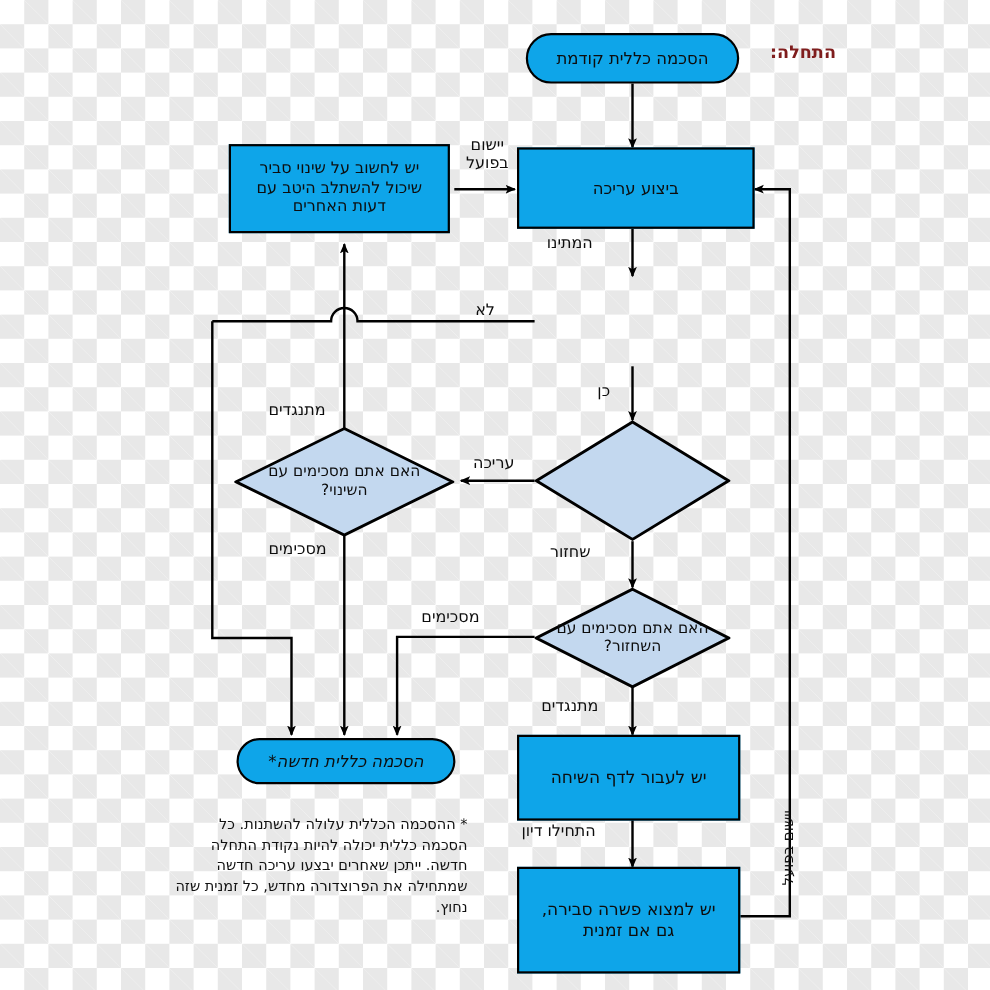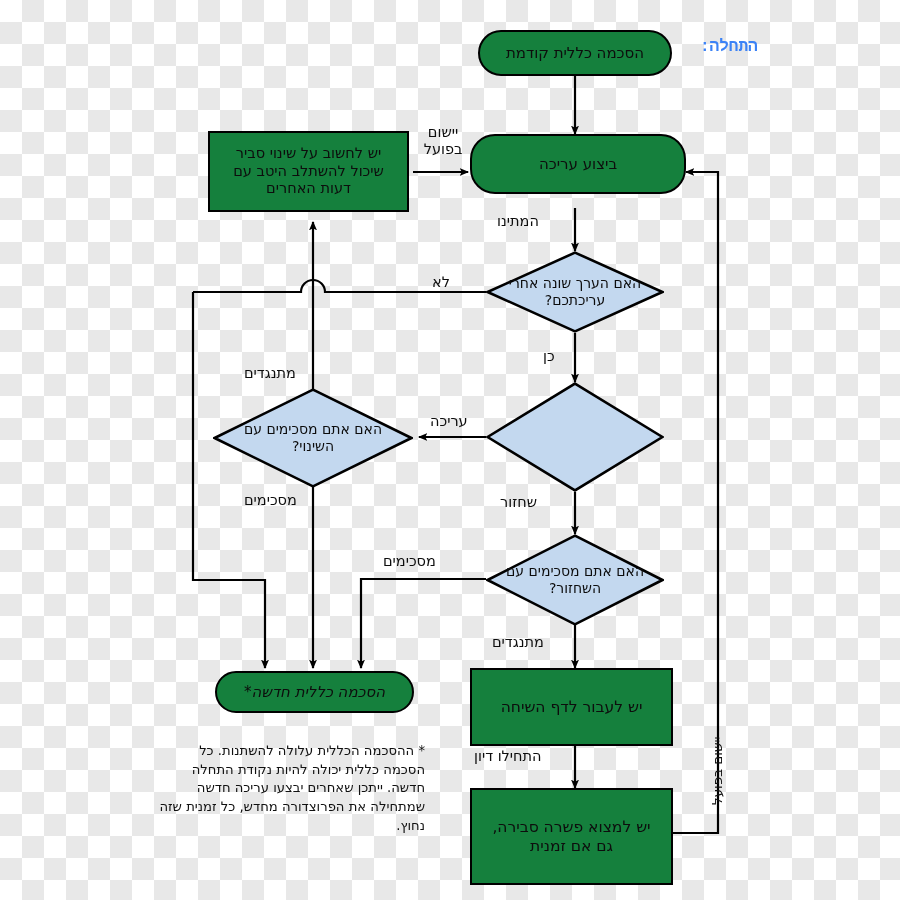--- a/index.html
+++ b/index.html
@@ -10,33 +10,33 @@
       linear-gradient(45deg,#e8e8e8 25%,transparent 25%,transparent 75%,#e8e8e8 75%),
       linear-gradient(45deg,#e8e8e8 25%,#ffffff 25%,#ffffff 75%,#e8e8e8 75%);
     background-size:44px 44px;
     background-position:0 0,22px 22px;
     overflow:hidden;
   }
   #stage{position:relative;width:900px;height:900px;}
   svg.edges{position:absolute;left:0;top:0;width:900px;height:900px;pointer-events:none;}
 
   .node{position:absolute;box-sizing:border-box;display:flex;align-items:center;
-        justify-content:center;text-align:center;background:#15803d;border:2.2px solid #000;
+        justify-content:center;text-align:center;background:#0ea5e9;border:2.2px solid #000;
         color:#0d0d0d;direction:rtl;line-height:1.22;}
   .node.proc{border-radius:0;}
   .node.term{border-radius:26px;}
   .node.dec{background:transparent;border:none;}
   .dec .dshape{position:absolute;left:0;top:0;width:100%;height:100%;}
   .dec .dtext{position:relative;z-index:2;width:78%;}
 
   .elabel{position:absolute;font-size:14.5px;color:#0d0d0d;direction:rtl;
           white-space:nowrap;line-height:1.15;text-align:center;}
   .elabel.two{white-space:normal;width:54px;}
 
-  #start-label{position:absolute;font-weight:bold;font-size:16px;direction:rtl;color:#3b82f6;font-family:Liberation Mono, monospace;}
+  #start-label{position:absolute;font-weight:bold;font-size:16px;direction:rtl;color:#7f1d1d;}
   #footnote{position:absolute;font-size:13.2px;direction:rtl;text-align:right;
             line-height:1.42;color:#111;}
   .rot{position:absolute;transform:rotate(-90deg);transform-origin:left top;
        font-size:13.5px;direction:rtl;white-space:nowrap;color:#111;}
 </style>
 </head>
 <body>
 
 <div id="stage">
 
@@ -78,34 +78,28 @@
       <path d="M673,833 L718,833 L718,172 L686,172" marker-end="url(#ah)"></path>
     </g>
   </svg>
 
   <div id="start-label" style="left:700px;top:38px;">התחלה:</div>
 
   <div class="node term" style="left:478px;top:30px;width:194px;height:46px;font-size:15px;">
     <span>הסכמה כללית קודמת</span>
   </div>
 
-  <div class="node proc" style="left:470px;top:134px;width:216px;height:60px;font-size:15px;border-radius:25px;">
+  <div class="node proc" style="left:470px;top:134px;width:216px;height:74px;font-size:15px;">
     <span>ביצוע עריכה</span>
   </div>
 
   <div class="node proc" style="left:208px;top:131px;width:201px;height:81px;font-size:14.5px;padding:0 9px;">
     <span>יש לחשוב על שינוי סביר שיכול להשתלב היטב עם דעות האחרים</span>
   </div>
 
-  <div class="node dec" style="left:486px;top:251px;width:178px;height:82px;font-size:14px;">
-    <svg class="dshape" viewBox="0 0 178 82" preserveAspectRatio="none">
-      <polygon points="89,1.6 176.4,41 89,80.4 1.6,41" fill="#c3d8ef" stroke="#000" stroke-width="2.6" vector-effect="non-scaling-stroke"></polygon>
-    </svg>
-    <span class="dtext">האם הערך שונה אחרי עריכתכם?</span>
-  </div>
 
   <div class="node dec" style="left:486px;top:382px;width:178px;height:110px;font-size:14px;">
     <svg class="dshape" viewBox="0 0 178 110" preserveAspectRatio="none">
       <polygon points="89,1.6 176.4,55 89,108.4 1.6,55" fill="#c3d8ef" stroke="#000" stroke-width="2.6" vector-effect="non-scaling-stroke"></polygon>
     </svg>
   </div>
 
   <div class="node dec" style="left:213px;top:388px;width:200px;height:100px;font-size:14px;">
     <svg class="dshape" viewBox="0 0 200 100" preserveAspectRatio="none">
       <polygon points="100,1.6 198.4,50 100,98.4 1.6,50" fill="#c3d8ef" stroke="#000" stroke-width="2.6" vector-effect="non-scaling-stroke"></polygon>

